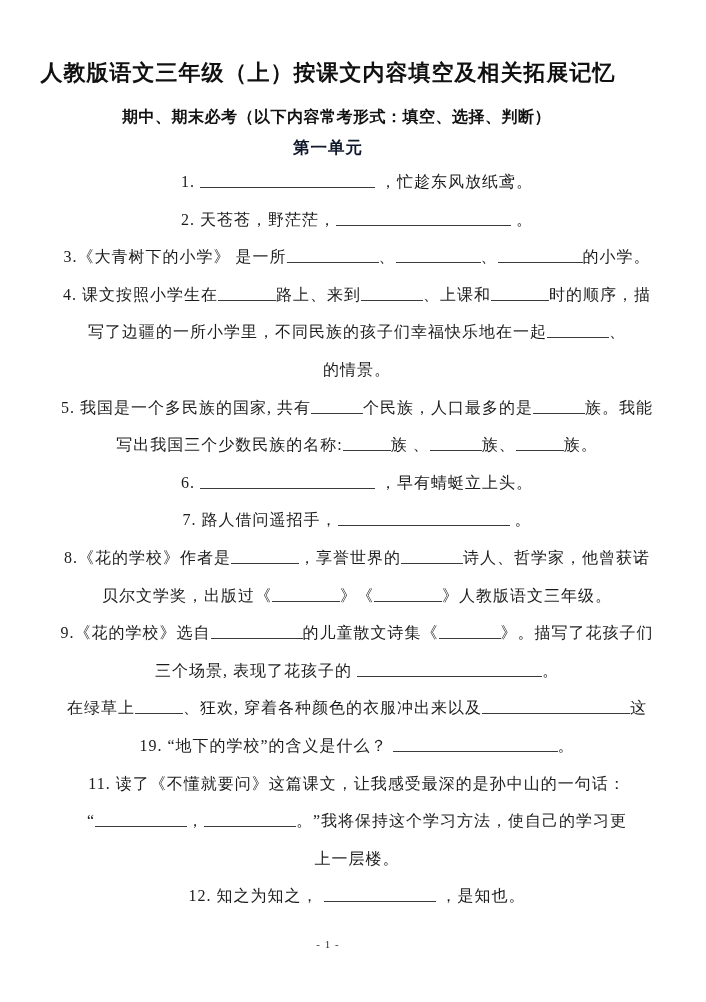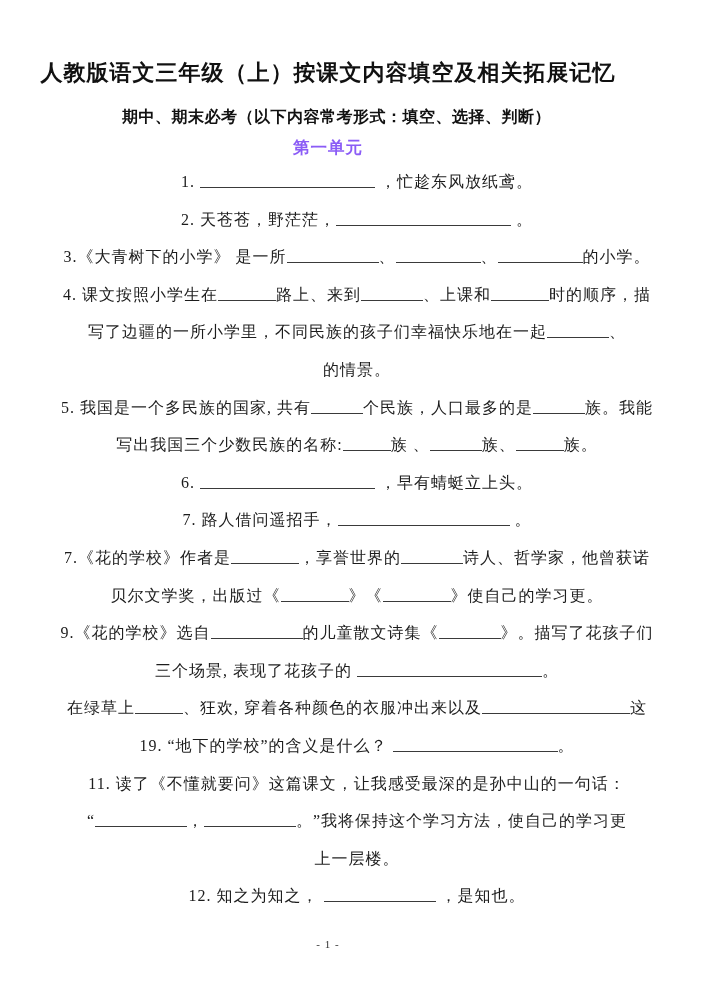--- a/index.html
+++ b/index.html
@@ -44,21 +44,21 @@
   .section-heading {
     position: absolute;
     top: 137px;
     left: 0;
     right: 0;
     margin: 0;
     text-align: center;
     font-size: 16.5px;
     font-weight: bold;
     letter-spacing: 1px;
-    color: #8b5cf6;
+    color: #0f172a;
   }
   .content {
     position: absolute;
     top: 163px;
     left: 57px;
     width: 600px;
   }
   .line {
     height: 37.6px;
     line-height: 37.6px;
@@ -96,22 +96,22 @@
       <div class="line"><span class="txt">1. </span><span class="blank" style="width: 175px;"></span><span class="txt"> ，忙趁东风放纸鸢。</span></div>
       <div class="line"><span class="txt">2. 天苍苍，野茫茫，</span><span class="blank" style="width: 175px;"></span><span class="txt"> 。</span></div>
       <div class="line"><span class="txt">3.《大青树下的小学》 是一所</span><span class="blank" style="width: 92px;"></span><span class="txt">、</span><span class="blank" style="width: 85px;"></span><span class="txt">、</span><span class="blank" style="width: 85px;"></span><span class="txt">的小学。</span></div>
       <div class="line"><span class="txt">4. 课文按照小学生在</span><span class="blank" style="width: 58px;"></span><span class="txt">路上、来到</span><span class="blank" style="width: 62px;"></span><span class="txt">、上课和</span><span class="blank" style="width: 58px;"></span><span class="txt">时的顺序，描</span></div>
       <div class="line"><span class="txt">写了边疆的一所小学里，不同民族的孩子们幸福快乐地在一起</span><span class="blank" style="width: 62px;"></span><span class="txt">、</span></div>
       <div class="line"><span class="txt">的情景。</span></div>
       <div class="line"><span class="txt">5. 我国是一个多民族的国家, 共有</span><span class="blank" style="width: 52px;"></span><span class="txt">个民族，人口最多的是</span><span class="blank" style="width: 52px;"></span><span class="txt">族。我能</span></div>
       <div class="line"><span class="txt">写出我国三个少数民族的名称:</span><span class="blank" style="width: 48px;"></span><span class="txt">族 、</span><span class="blank" style="width: 52px;"></span><span class="txt">族、</span><span class="blank" style="width: 48px;"></span><span class="txt">族。</span></div>
       <div class="line"><span class="txt">6. </span><span class="blank" style="width: 175px;"></span><span class="txt"> ，早有蜻蜓立上头。</span></div>
       <div class="line"><span class="txt">7. 路人借问遥招手，</span><span class="blank" style="width: 172px;"></span><span class="txt"> 。</span></div>
-      <div class="line"><span class="txt">7.《花的学校》作者是</span><span class="blank" style="width: 68px;"></span><span class="txt">，享誉世界的</span><span class="blank" style="width: 62px;"></span><span class="txt">诗人、哲学家，他曾获诺</span></div>
-      <div class="line"><span class="txt">贝尔文学奖，出版过《</span><span class="blank" style="width: 68px;"></span><span class="txt">》《</span><span class="blank" style="width: 68px;"></span><span class="txt">》使自己的学习更。</span></div>
+      <div class="line"><span class="txt">8.《花的学校》作者是</span><span class="blank" style="width: 68px;"></span><span class="txt">，享誉世界的</span><span class="blank" style="width: 62px;"></span><span class="txt">诗人、哲学家，他曾获诺</span></div>
+      <div class="line"><span class="txt">贝尔文学奖，出版过《</span><span class="blank" style="width: 68px;"></span><span class="txt">》《</span><span class="blank" style="width: 68px;"></span><span class="txt">》人教版语文三年级。</span></div>
       <div class="line"><span class="txt">9.《花的学校》选自</span><span class="blank" style="width: 92px;"></span><span class="txt">的儿童散文诗集《</span><span class="blank" style="width: 62px;"></span><span class="txt">》。描写了花孩子们</span></div>
       <div class="line"><span class="txt">三个场景, 表现了花孩子的 </span><span class="blank" style="width: 185px;"></span><span class="txt">。</span></div>
       <div class="line"><span class="txt">在绿草上</span><span class="blank" style="width: 48px;"></span><span class="txt">、狂欢, 穿着各种颜色的衣服冲出来以及</span><span class="blank" style="width: 148px;"></span><span class="txt">这</span></div>
       <div class="line"><span class="txt">19. “地下的学校”的含义是什么？ </span><span class="blank" style="width: 165px;"></span><span class="txt">。</span></div>
       <div class="line"><span class="txt">11. 读了《不懂就要问》这篇课文，让我感受最深的是孙中山的一句话：</span></div>
       <div class="line"><span class="txt">“</span><span class="blank" style="width: 92px;"></span><span class="txt">，</span><span class="blank" style="width: 92px;"></span><span class="txt">。”我将保持这个学习方法，使自己的学习更</span></div>
       <div class="line"><span class="txt">上一层楼。</span></div>
       <div class="line"><span class="txt">12. 知之为知之， </span><span class="blank" style="width: 112px;"></span><span class="txt"> ，是知也。</span></div>
     </div>
   <div class="page-number">- 1 -</div>

